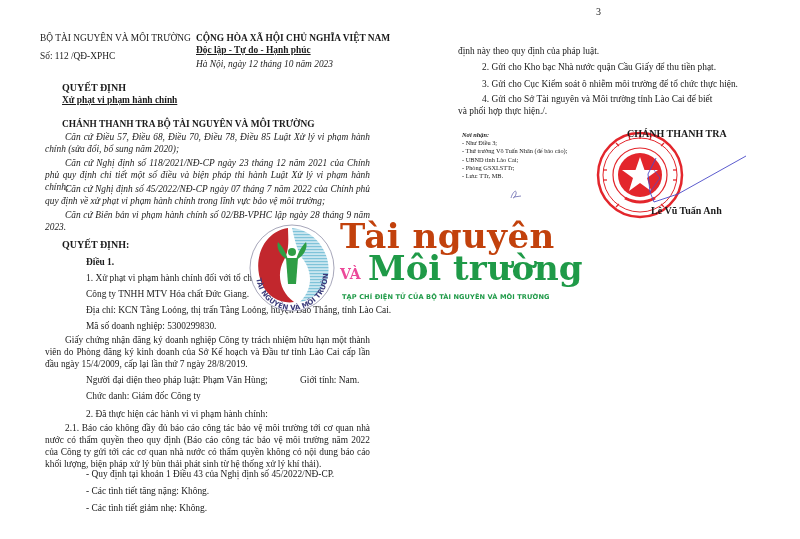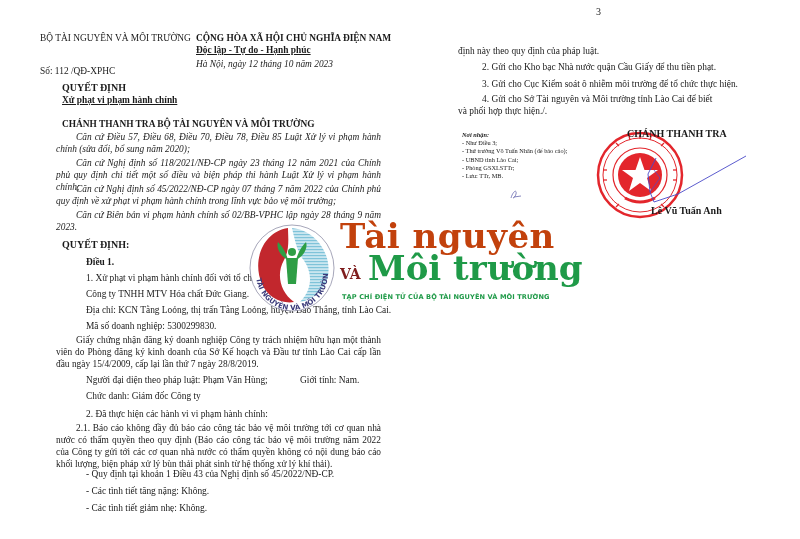--- a/index.html
+++ b/index.html
@@ -9,52 +9,52 @@
     }
     .abs { position:absolute; }
     .t { font-size:9.4px; line-height:12px; white-space:nowrap; }
     .it { font-style:italic; }
     .b { font-weight:bold; }
     .c { }
     .ul { text-decoration:underline; }
 
     .hdr-left { left:40px; top:32px; width:150px; }
     .hdr-right { left:196px; top:32px; width:200px; }
-    .para { left:56px; width:325px; font-size:9.4px; line-height:12px; white-space:normal; text-align:justify; }
+    .para { left:45px; width:325px; font-size:9.4px; line-height:12px; white-space:normal; text-align:justify; }
     .indent { text-indent:20px; }
 
     .pagenum { left:596px; top:6px; font-size:10px; }
     .recv { left:462px; top:131px; font-size:6.3px; line-height:8.2px; }
     .recv .title { font-weight:bold; font-style:italic; }
 
     .logo-wrap { left:242px; top:222px; width:320px; height:90px; }
     .emblem { position:absolute; left:0; top:0; width:100px; height:100px; }
     .brand1 { position:absolute; left:98px; top:-6px; font-family:"DejaVu Serif",serif; font-weight:bold;
               font-size:34px; color:#c2410c; letter-spacing:0.5px; white-space:nowrap; }
     .brand-va { position:absolute; left:98px; top:44px; font-family:"DejaVu Serif",serif; font-weight:bold;
-              font-size:14px; color:#7f1d1d; white-space:nowrap; }
+              font-size:14px; color:#ec4899; white-space:nowrap; }
     .brand2 { position:absolute; left:126px; top:26px; font-family:"DejaVu Serif",serif; font-weight:bold;
               font-size:34px; color:#1f9a48; white-space:nowrap; }
     .tagline { position:absolute; left:100px; top:71px; font-family:"DejaVu Sans",sans-serif; font-weight:bold;
               font-size:6.6px; color:#1f9a48; white-space:nowrap; letter-spacing:0.1px; }
 
     .stamp { left:595px; top:130px; width:90px; height:90px; }
     .sign-title { left:627px; top:128px; font-size:10px; font-weight:bold; }
     .signer { left:651px; top:205px; font-size:10px; font-weight:bold; }
   </style>
 </head>
 <body>
 
 <div>
   <div class="abs t c hdr-left">
     <div>BỘ TÀI NGUYÊN VÀ MÔI TRƯỜNG</div>
-    <div style="margin-top:21px">Số:  112  /QĐ-XPHC</div>
+    <div style="margin-top:6px">Số:  112  /QĐ-XPHC</div>
   </div>
   <div class="abs t c b hdr-right">
-    <div>CỘNG HÒA XÃ HỘI CHỦ NGHĨA ĐIỆN NAM</div>
+    <div>CỘNG HÒA XÃ HỘI CHỦ NGHĨA VIỆT NAM</div>
     <div><span class="ul">Độc lập - Tự do - Hạnh phúc</span></div>
     <div class="it" style="font-weight:normal;margin-top:2px">Hà Nội, ngày  12  tháng  10 năm 2023</div>
   </div>
 
   <div class="abs t c b" style="left:62px;top:82px;width:325px;font-size:10px">QUYẾT ĐỊNH</div>
   <div class="abs t c b" style="left:62px;top:94px;width:325px"><span class="ul">Xử phạt vi phạm hành chính</span></div>
 
   <div class="abs t c b" style="left:62px;top:118px;width:325px">CHÁNH THANH TRA BỘ TÀI NGUYÊN VÀ MÔI TRƯỜNG</div>
 
   <div class="abs para it indent" style="top:131px">Căn cứ Điều 57, Điều 68, Điều 70, Điều 78, Điều 85 Luật Xử lý vi phạm hành chính (sửa đổi, bổ sung năm 2020);</div>

